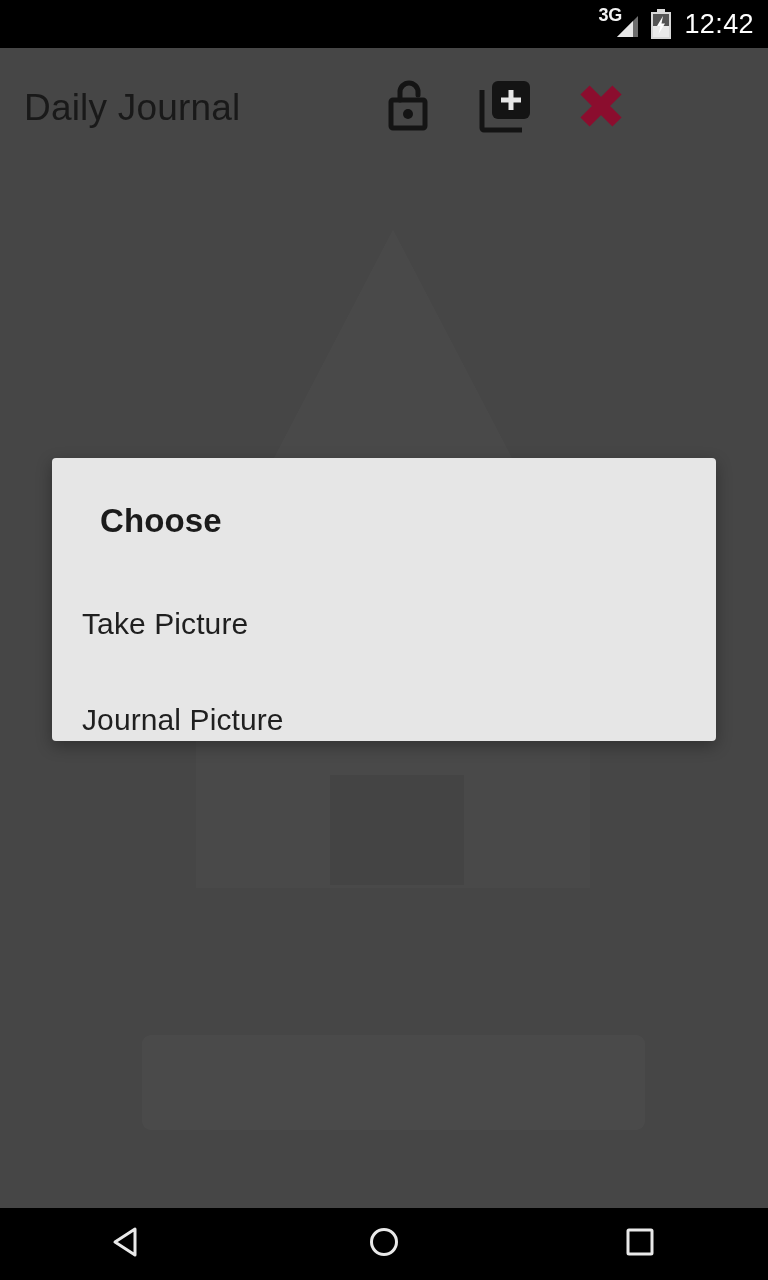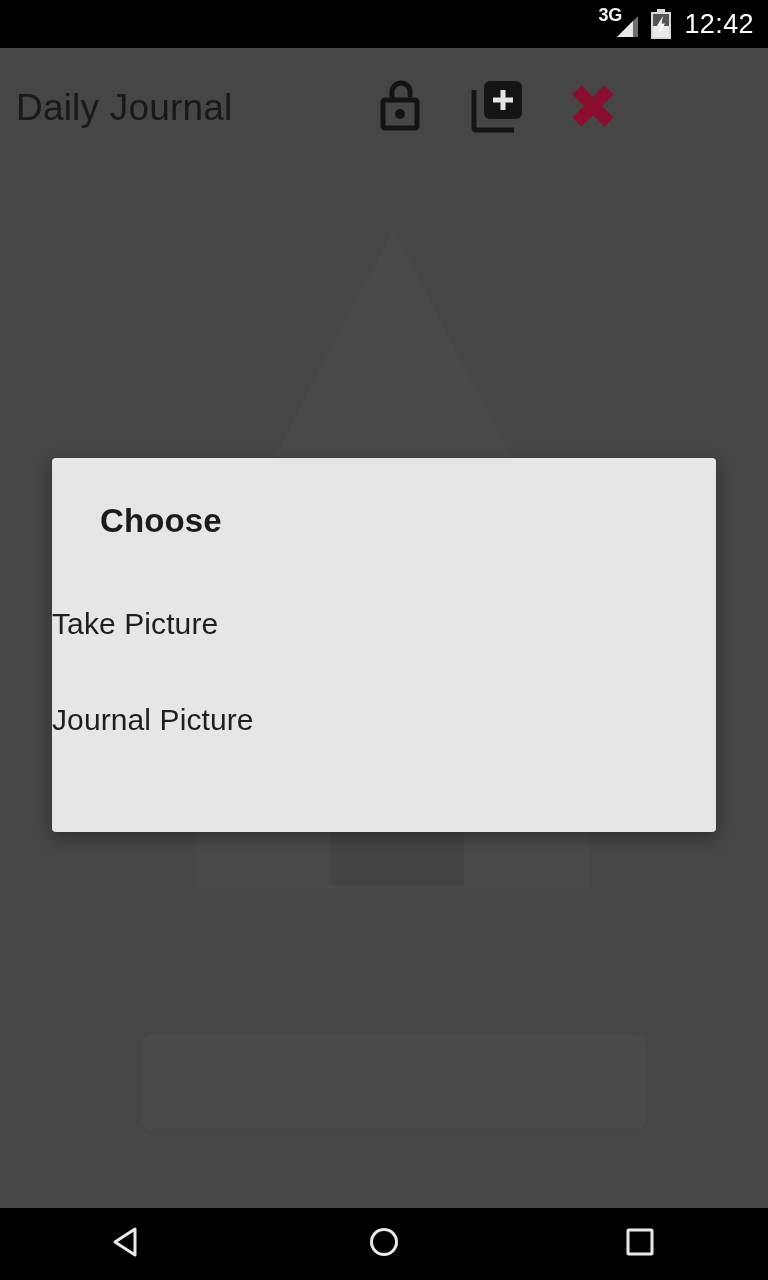--- a/index.html
+++ b/index.html
@@ -125,21 +125,21 @@
     top: 987px;
     width: 503px;
     height: 95px;
     background: #8d8d8d;
     border-radius: 9px;
   }
 
   
   #app-bar {
     position: absolute;
-    left: 4px; top: 48px;
+    left: 12px; top: 48px;
     width: 640px;
     height: 120px;
     display: flex;
     align-items: center;
     box-sizing: border-box;
     padding: 0 18px 0 12px;
   }
   #app-title {
     font-size: 37px;
     color: #191919;
@@ -169,21 +169,21 @@
     height: 1160px;
     background: rgba(34,34,34,0.62);
   }
 
   
   #dialog {
     position: absolute;
     left: 52px;
     top: 458px;
     width: 664px;
-    height: 374px;
+    height: 283px;
     background: #e6e6e6;
     border-radius: 4px;
     box-shadow: 0 5px 16px rgba(0,0,0,0.32);
     box-sizing: border-box;
     overflow: hidden;
   }
   #dialog-title {
     position: absolute;
     left: 48px;
     top: 44px;
@@ -195,20 +195,21 @@
   #dialog-list {
     position: absolute;
     left: 0;
     top: 118px;
     width: 100%;
   }
   .dialog-item {
     height: 96px;
     display: flex;
     align-items: center;
+    padding-left: 30px;
     box-sizing: border-box;
     font-size: 30px;
     color: #1f1f1f;
     letter-spacing: 0.1px;
   }
 
   
   #nav-bar {
     position: absolute;
     left: 0; top: 1208px;

